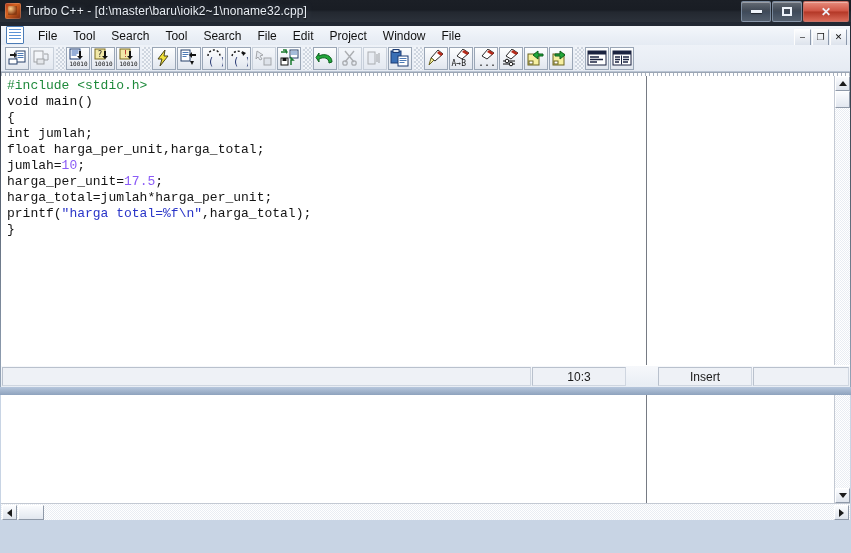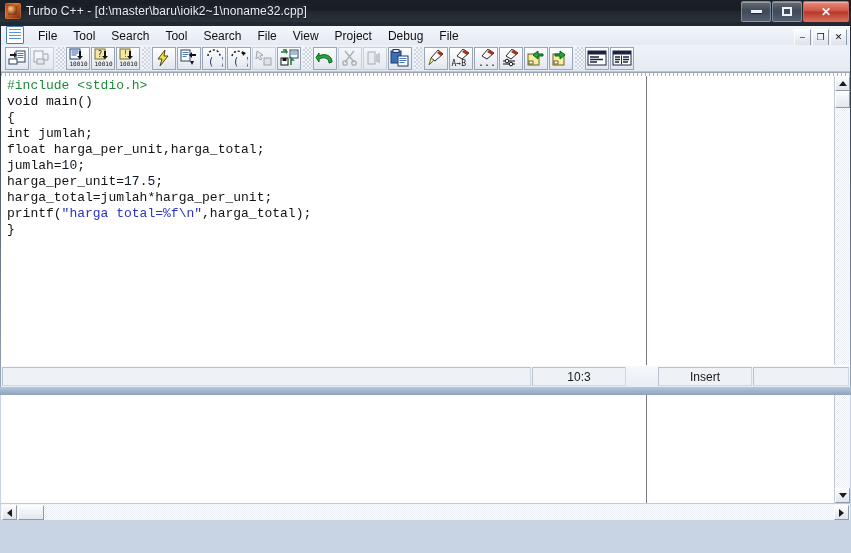--- a/index.html
+++ b/index.html
@@ -135,21 +135,21 @@
     background: #767b84;
   }
   .code {
     position: absolute; left: 6px; top: 2px;
     font-family: "Liberation Mono", "DejaVu Sans Mono", monospace;
     font-size: 13px; line-height: 16px; color: #141414; white-space: pre;
   }
   .code .ln { display:block; height:16px; }
   .tok-pre { color: #1f8a3c; }
   .tok-str { color: #2a35c8; }
-  .tok-num { color: #0f172a; }
+  .tok-num { color: #8b5cf6; }
 
   
   .vscroll {
     position:absolute; right:0; top:3px; width:15px; height:427px;
     background: repeating-conic-gradient(#e9edf3 0% 25%, #ffffff 0% 50%) 0 0/2px 2px;
     border-left: 1px solid #c3c9d3;
   }
   .sb-btn {
     width:15px; height:15px; box-sizing:border-box;
     border:1px solid #8f99a8; border-top-color:#ffffff; border-left-color:#ffffff;
@@ -230,23 +230,23 @@
   </div>
 
   <div class="menubar">
     <div class="menu-docico"></div>
     <div class="menu-item">File</div>
     <div class="menu-item">Tool</div>
     <div class="menu-item">Search</div>
     <div class="menu-item">Tool</div>
     <div class="menu-item">Search</div>
     <div class="menu-item">File</div>
-    <div class="menu-item">View</div>
+    <div class="menu-item">Edit</div>
     <div class="menu-item">Project</div>
-    <div class="menu-item">Debug</div>
+    <div class="menu-item">Window</div>
     <div class="menu-item">File</div>
     <div class="mdibtns">
       <div class="mdibtn">
           <span>–</span>
         </div>
       <div class="mdibtn">
           <span>❐</span>
         </div>
       <div class="mdibtn">
           <span>✕</span>

